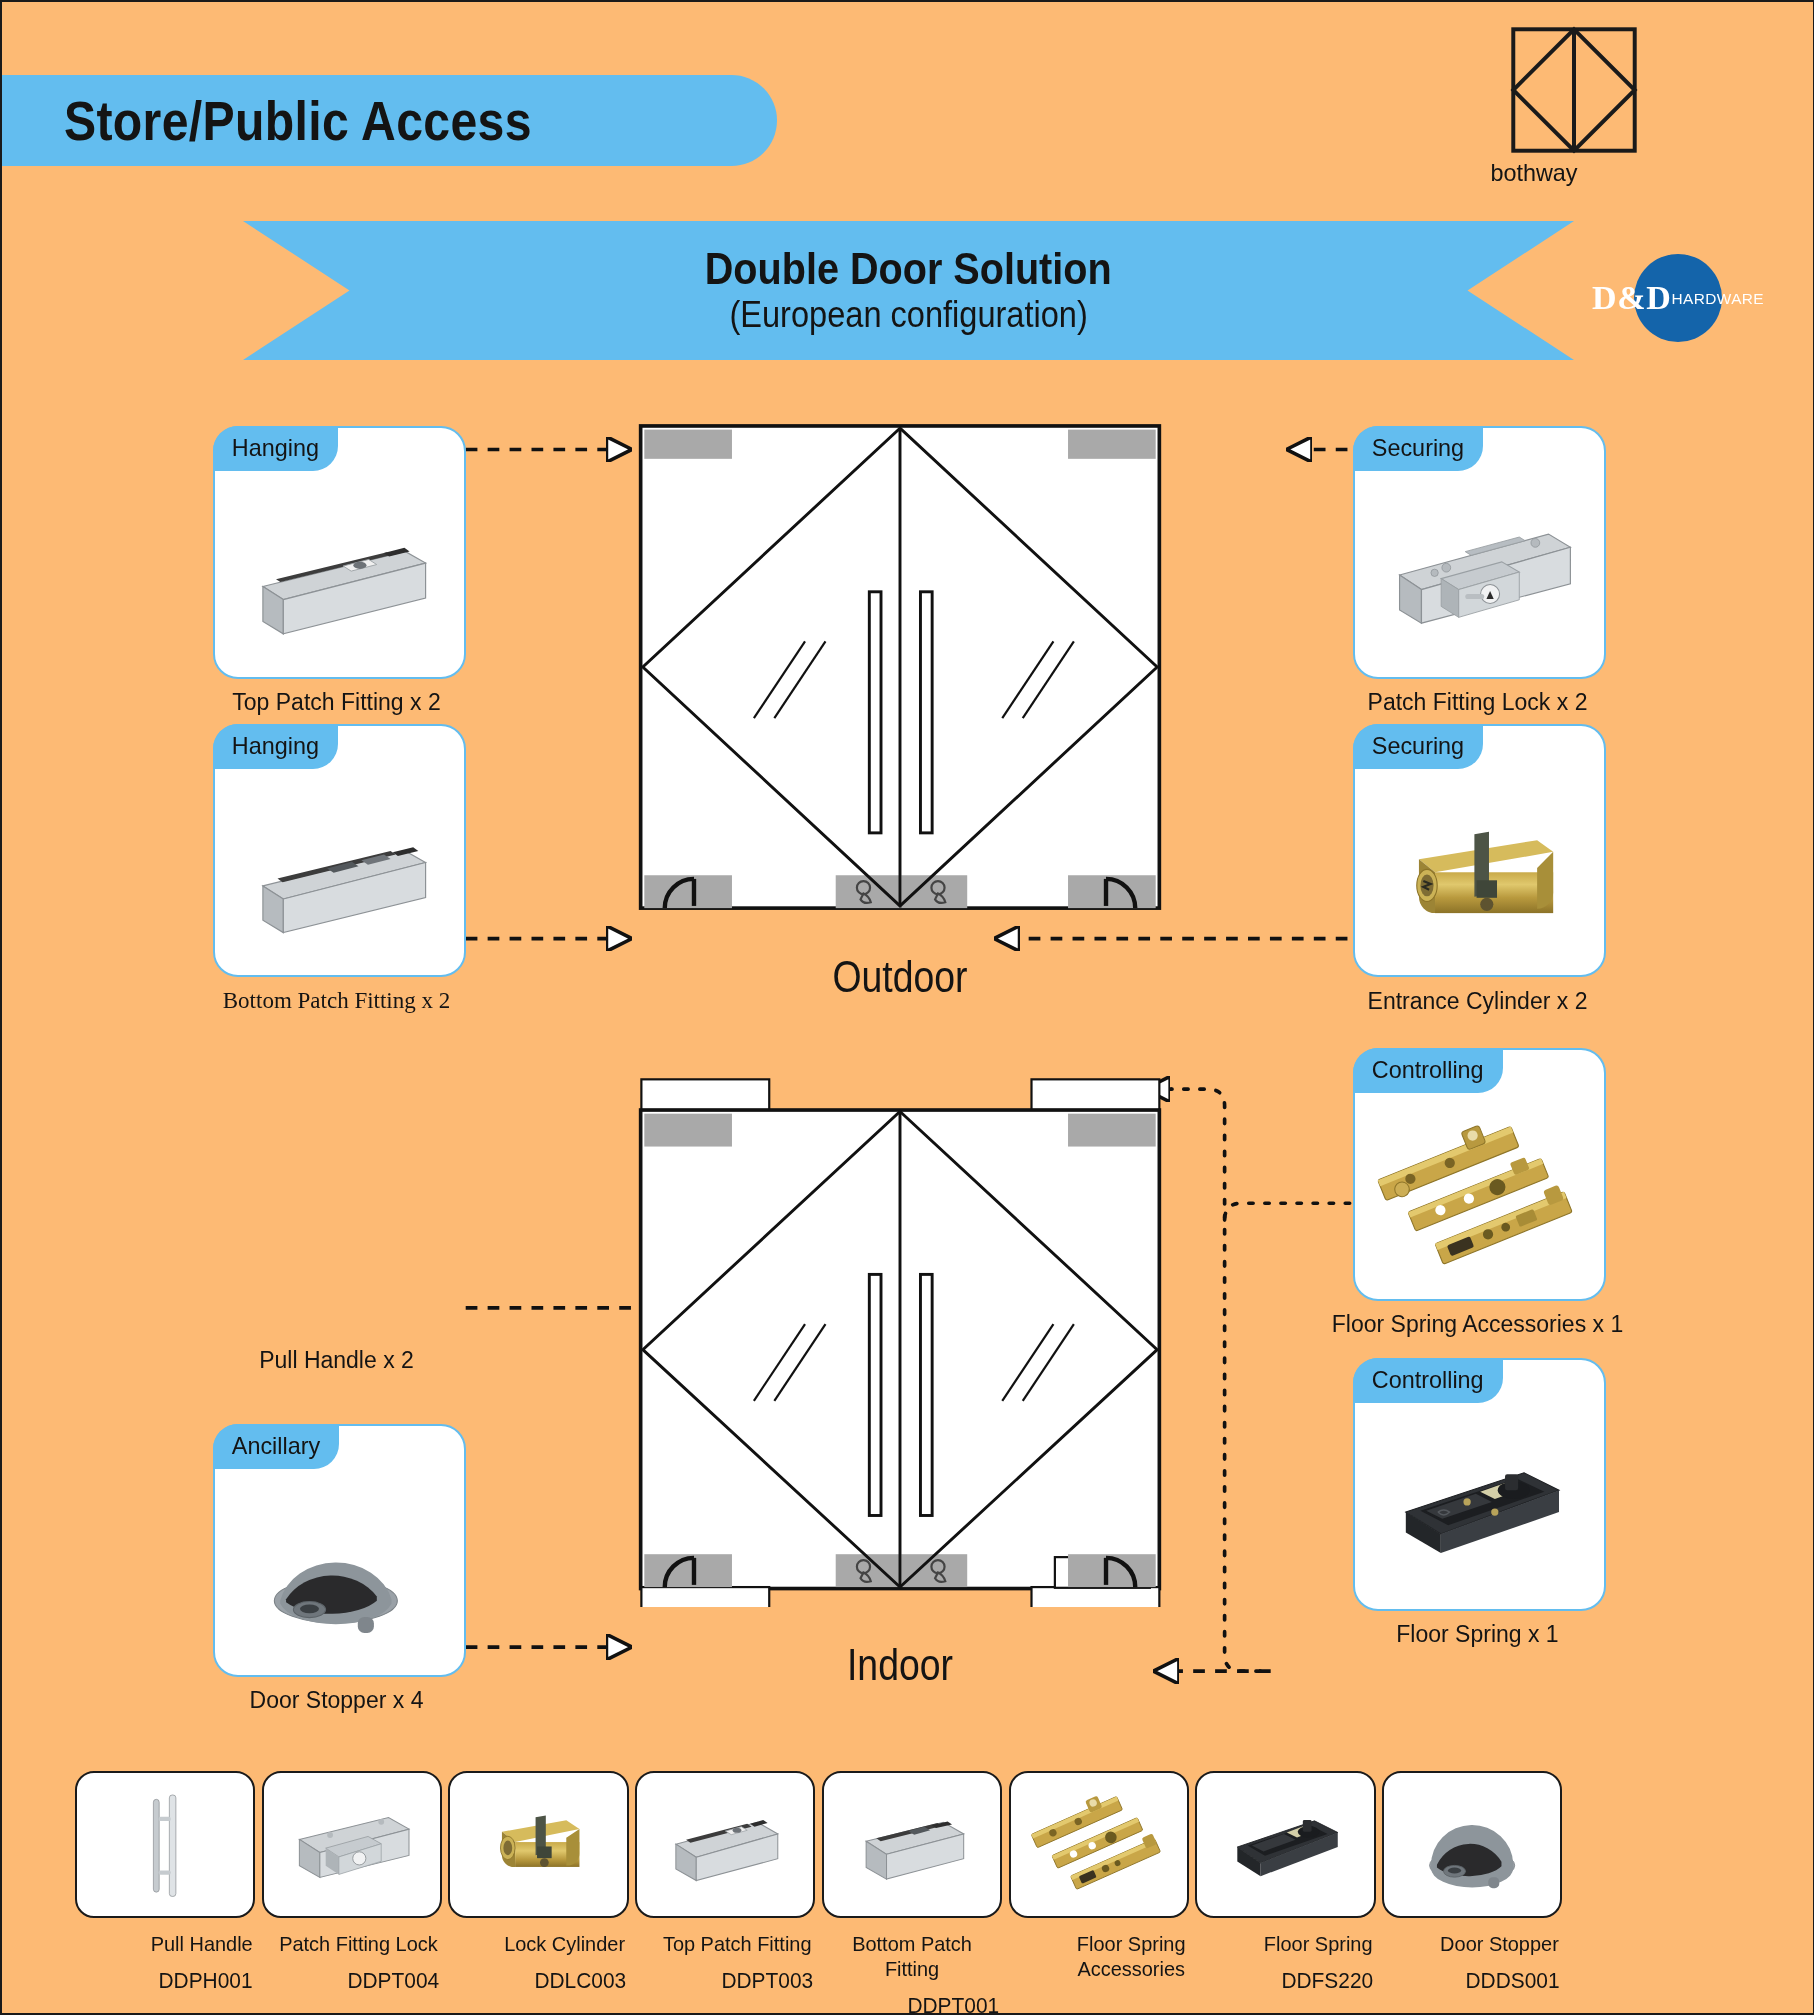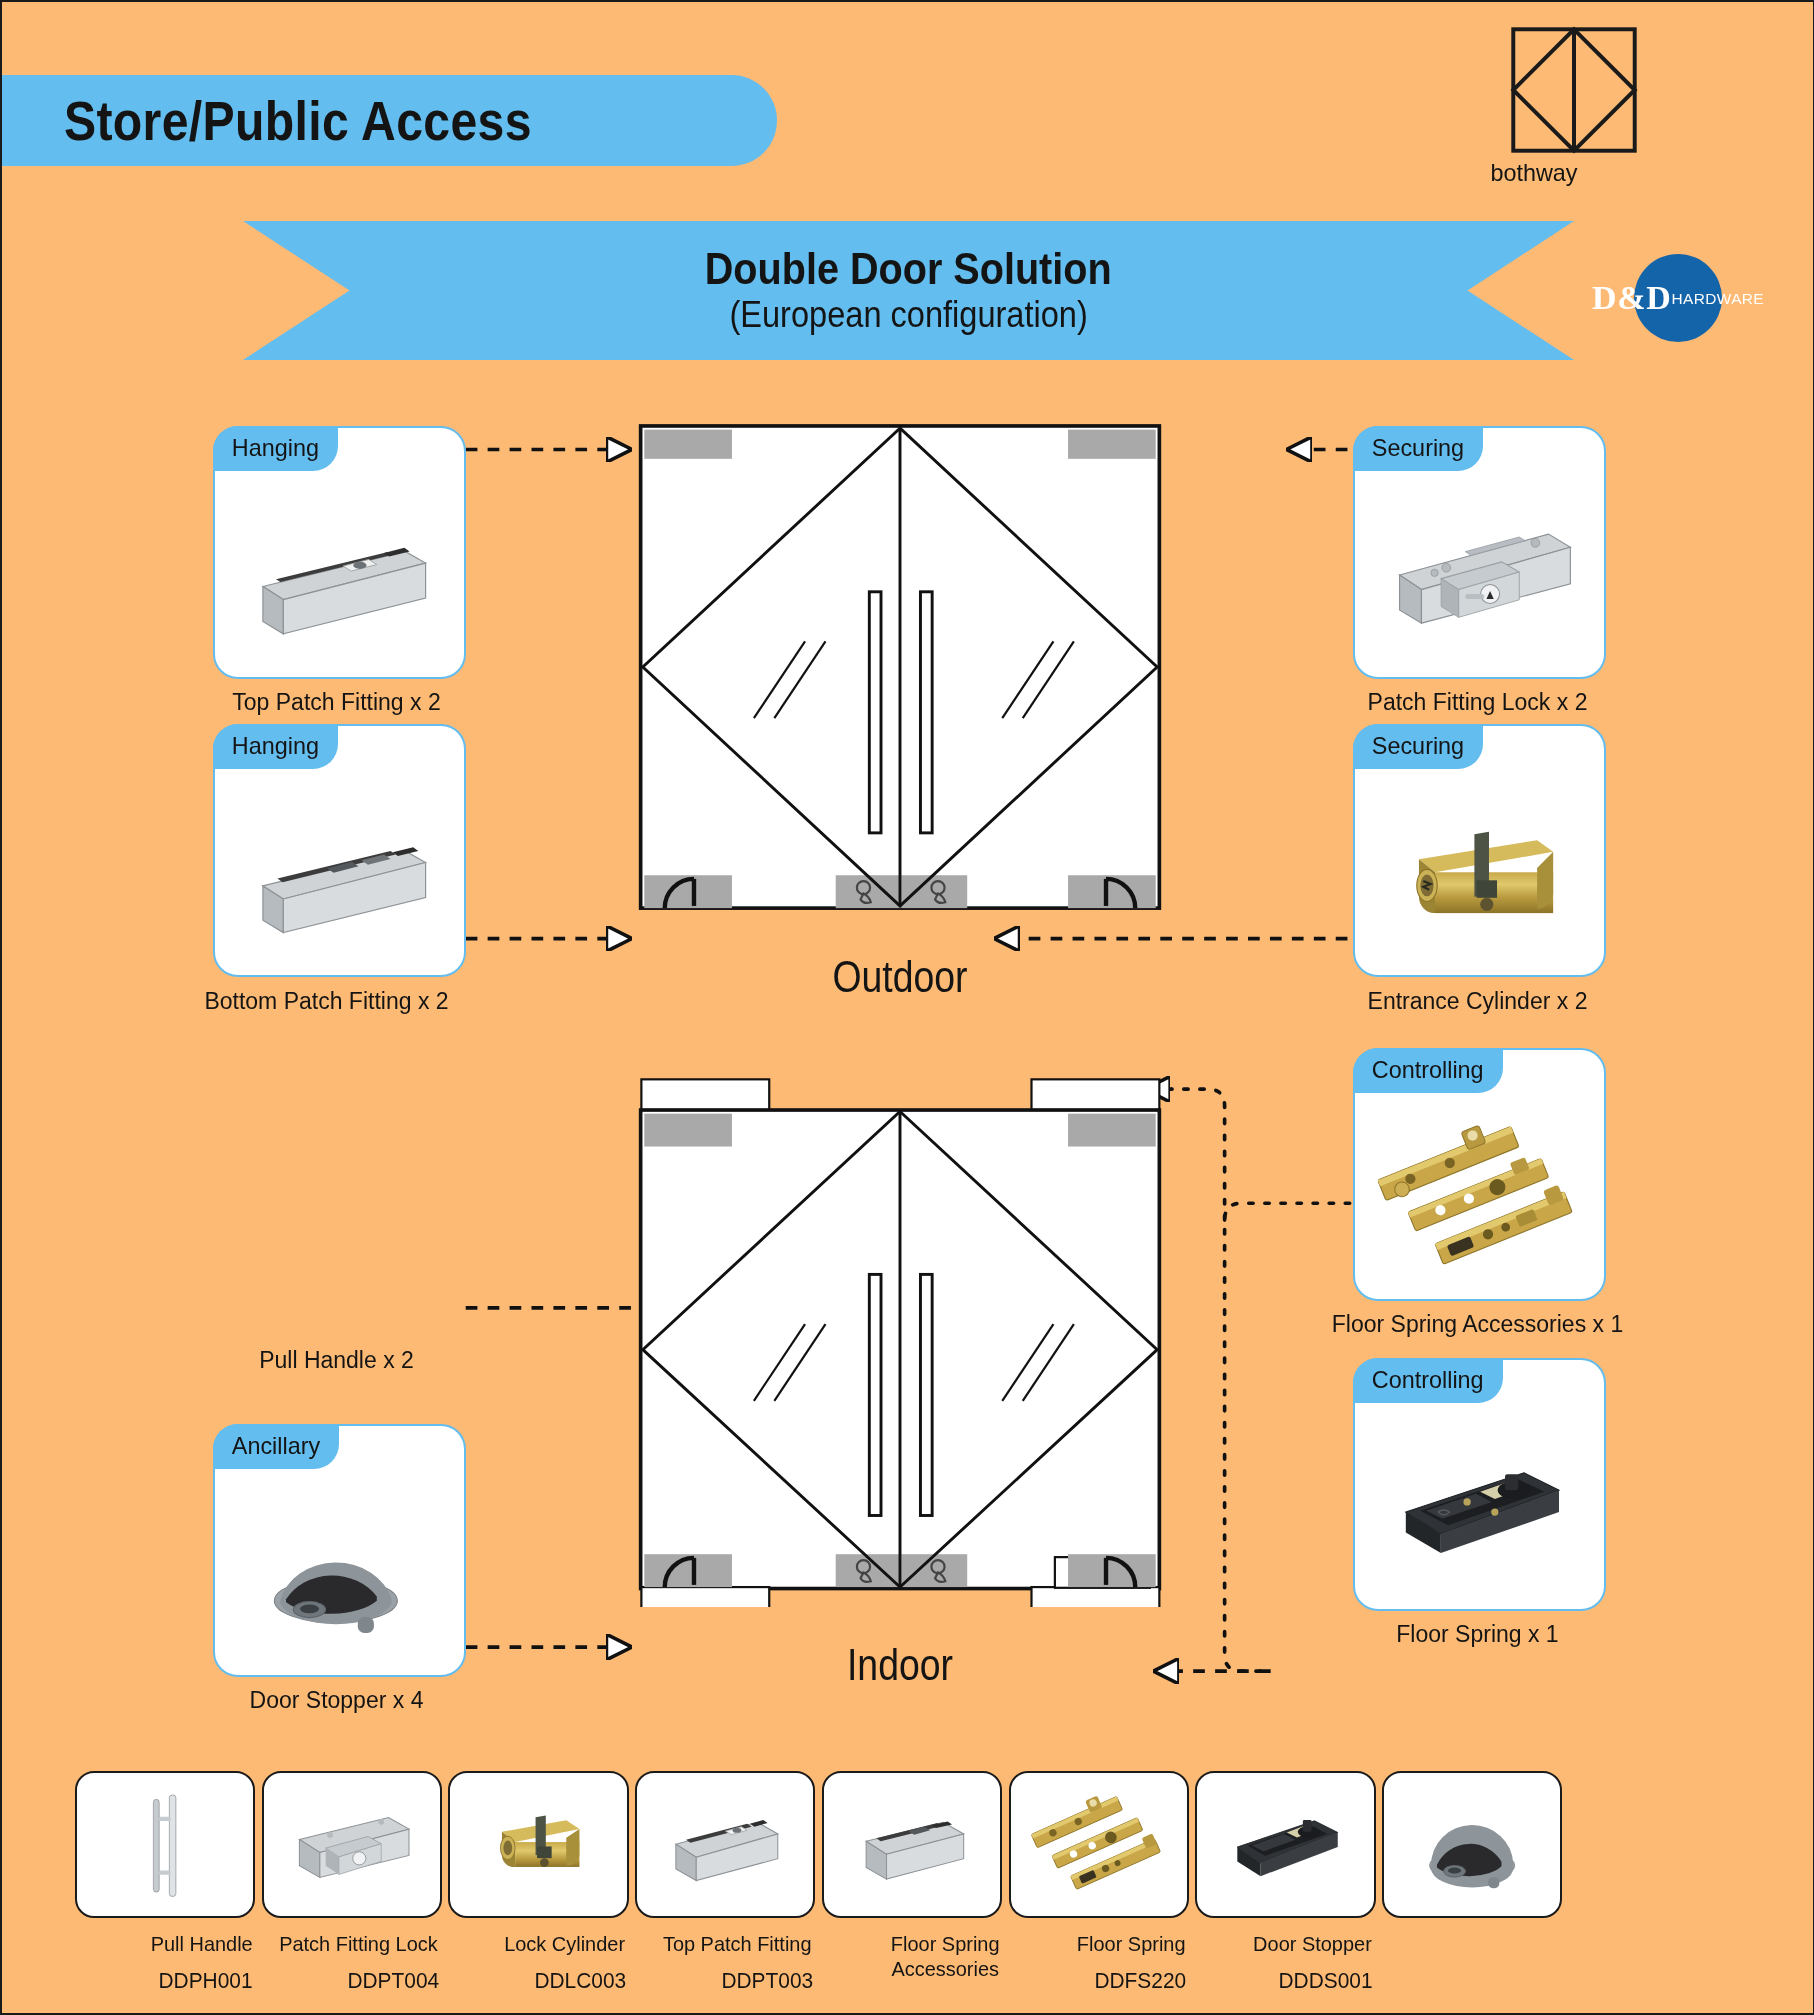--- a/index.html
+++ b/index.html
@@ -251,21 +251,21 @@
         <polygon points="30,112 225,64 253,80 58,130" fill="#cfd3d6" stroke="#8d9296" stroke-width="1.6"></polygon>
         <polygon points="30,112 58,130 58,176 30,159" fill="#b6bbbf" stroke="#8d9296" stroke-width="1.6"></polygon>
         <polygon points="58,130 253,80 253,128 58,176" fill="#d8dcdf" stroke="#8d9296" stroke-width="1.6"></polygon>
         <polygon points="50,102 205,64 212,69 57,107" fill="#3c3c3c"></polygon>
         <polygon points="118,88 152,79 161,85 127,94" fill="#53585c"></polygon>
         <polygon points="165,77 196,69 205,75 174,83" fill="#6f7479"></polygon>
         <polygon points="208,66 236,59 243,64 215,71" fill="#2d2d2d"></polygon>
       </svg>
     </div>
   </div>
-  <div class="cap" style="left:171px;top:986px;">Bottom Patch Fitting x 2</div>
+  <div class="cap" style="left:181px;top:986px;font-family:Liberation Serif, serif;">Bottom Patch Fitting x 2</div>
 
   <div class="cap" style="left:181px;top:1345px;">Pull Handle x 2</div>
 
   <div class="card" style="left:211px;top:1422px;">
     <div class="tab">Ancillary</div>
     <div class="art">
       <svg width="183" height="132" viewBox="0 0 250 180">
         <ellipse cx="120" cy="128" rx="84" ry="30" fill="#9aa1a7" stroke="#7b8287" stroke-width="1.5"></ellipse>
         <path d="M44,128 A78,66 0 0 1 196,126 L196,132 A78,36 0 0 1 44,132 Z" fill="#8d959b"></path>
         <path d="M52,126 A72,62 0 0 1 176,122 L176,128 A72,34 0 0 1 52,130 Z" fill="#2a2a2c"></path>
@@ -517,20 +517,24 @@
       </div>
     <div>
       <div class="sname">Lock Cylinder</div>
       <div class="scode">DDLC003</div>
       </div>
     <div>
       <div class="sname">Top Patch Fitting</div>
       <div class="scode">DDPT003</div>
       </div>
     <div>
+      <div class="sname">Bottom Patch Fitting</div>
+      <div class="scode">DDPT001</div>
+      </div>
+    <div>
       <div class="sname">Floor Spring
 Accessories</div>
       <div class="scode"></div>
       </div>
     <div>
       <div class="sname">Floor Spring</div>
       <div class="scode">DDFS220</div>
       </div>
     <div>
       <div class="sname">Door Stopper</div>

